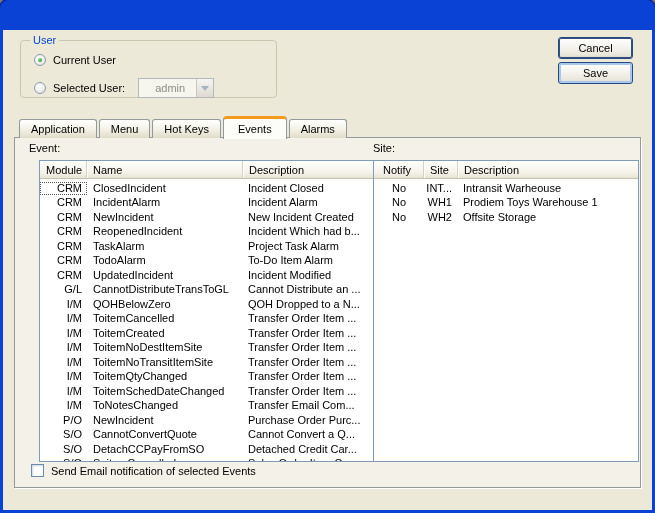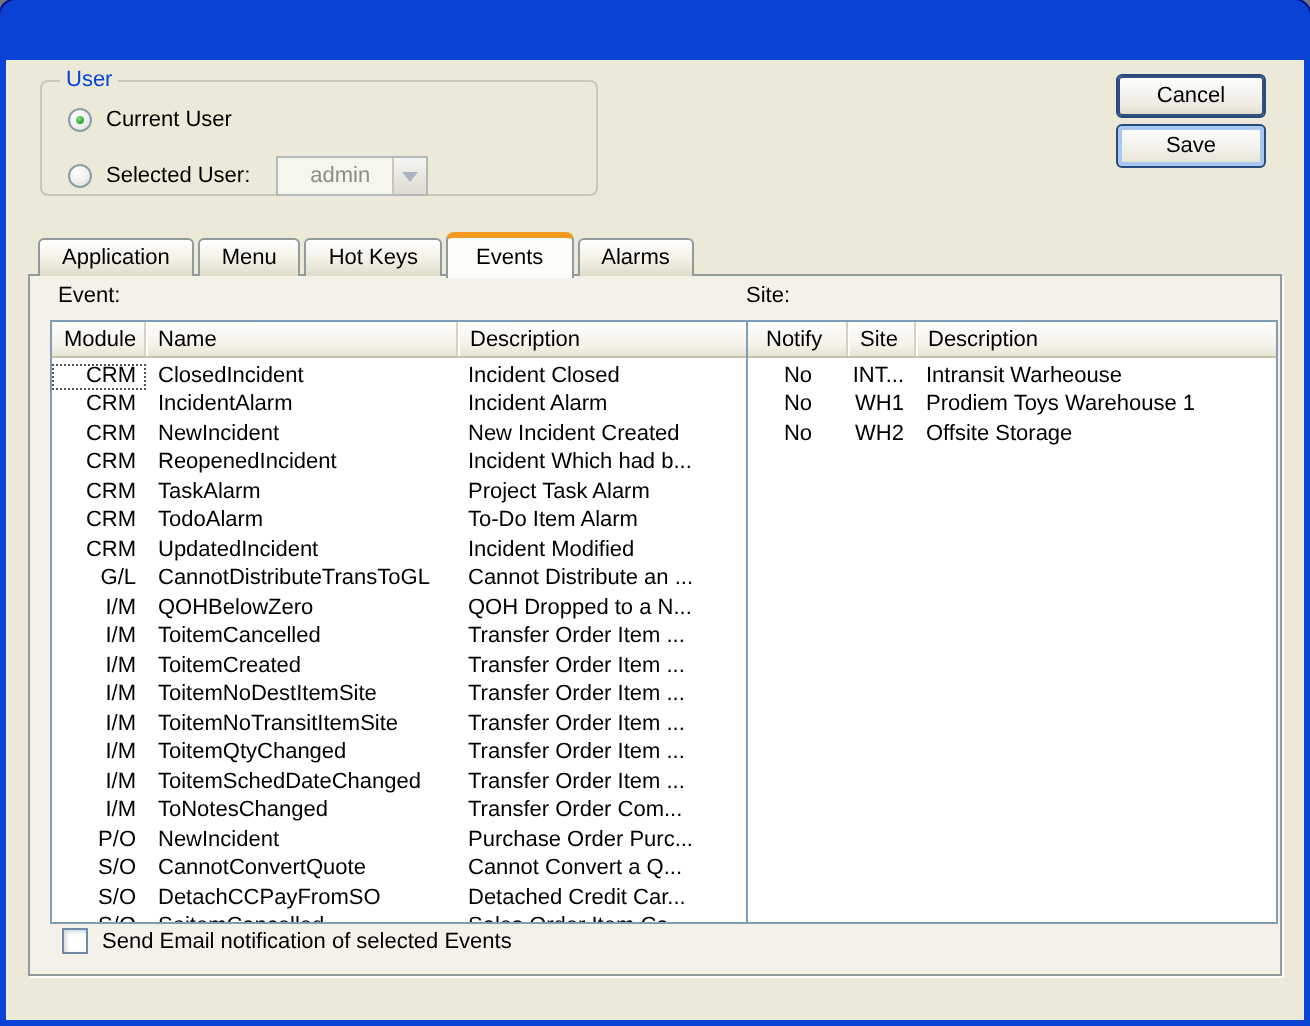--- a/index.html
+++ b/index.html
@@ -17,21 +17,21 @@
   .title-icon{margin:0 5px 0 8px;width:16px;height:16px;flex:0 0 auto;}
   .title-text{color:#fff;font-size:13px;font-weight:bold;text-shadow:1px 1px 1px rgba(0,19,92,.85);}
   .tb-btn{position:absolute;top:6px;width:21px;height:21px;border:1px solid #fff;border-radius:3px;
     color:#fff;font-size:13px;font-weight:bold;display:flex;align-items:center;justify-content:center;
     text-shadow:0 1px 1px rgba(0,0,0,.4);cursor:pointer;}
   .tb-help{right:27px;background:radial-gradient(circle at 35% 30%,#7AA8F4,#2A62D8 70%,#1B4AB0);}
   .tb-close{right:5px;background:radial-gradient(circle at 35% 30%,#F2A284,#D9542E 65%,#B83A14);}
   
   .body{position:absolute;top:30px;left:3px;right:3px;bottom:3px;background:var(--c-bg);font-size:11px;}
   
-  .groupbox{position:absolute;left:17px;top:10px;width:279px;height:58px;
+  .groupbox{position:absolute;left:17px;top:10px;width:257px;height:58px;
     border:1px solid #C9C6B2;border-radius:4px;}
   .gb-label{position:absolute;top:-7px;left:9px;background:var(--c-bg);padding:0 3px;color:#0046D5;}
   .radio-row{position:absolute;left:13px;display:flex;align-items:center;gap:7px;cursor:pointer;}
   .radio-row.r1{top:13px;} .radio-row.r2{top:37px;}
   .radio{width:12px;height:12px;border-radius:50%;border:1px solid #8A9CAD;
     background:radial-gradient(circle at 35% 30%,#FFFFFF,#EDEDEA 60%,#D8D8D2);position:relative;}
   .radio.checked::after{content:"";position:absolute;left:3px;top:3px;width:4px;height:4px;border-radius:50%;
     background:radial-gradient(circle at 35% 30%,#8CE08C,#2FA42F 70%);}
   .combo{margin-left:6px;width:76px;height:20px;border:1px solid #B3B8BC;background:#F6F5EE;
     display:flex;align-items:center;color:#8E8E82;}
@@ -53,21 +53,21 @@
   .tab.active{height:23px;padding:0 14px;background:#FCFCF9;border-top:3px solid var(--c-accent);
     margin-bottom:-1px;border-radius:4px 4px 0 0;}
   
   .panel{position:absolute;left:11px;top:107px;width:627px;height:351px;
     border:1px solid var(--c-tab-border);background:var(--c-panel);box-shadow:1px 1px 0 #fff;}
   .sec-label{position:absolute;top:4px;}
   .lbl-event{left:14px;} .lbl-site{left:358px;}
   
   .table{position:absolute;top:22px;height:302px;border:1px solid var(--c-field-border);
     background:#fff;display:flex;overflow:hidden;}
-  .event-table{left:10px;width:406px;}
+  .event-table{left:24px;width:406px;}
   .site-table{left:358px;width:266px;}
   .table-main{flex:1;display:flex;flex-direction:column;min-width:0;}
   .thead{display:grid;height:18px;flex:0 0 18px;
     background:linear-gradient(180deg,#FEFEFC,#F4F2E8 70%,#E6E3D2);border-bottom:1px solid #C6C2B0;}
   .hcell{display:flex;align-items:center;padding-left:6px;border-right:1px solid #D6D2C2;
     box-shadow:1px 0 0 #FFFFFF;white-space:nowrap;overflow:hidden;cursor:pointer;}
   .hcell:last-child{border-right:none;box-shadow:none;}
   .rows{flex:1;overflow:hidden;padding-top:2px;}
   .trow{display:grid;height:14.5px;align-items:center;cursor:default;}
   .tcell{white-space:nowrap;overflow:hidden;line-height:13px;}
@@ -214,21 +214,21 @@
                 <div class="tcell c2">Transfer Order Item ...</div>
               </div>
               <div class="trow">
                 <div class="tcell c0">I/M</div>
                 <div class="tcell c1">ToitemSchedDateChanged</div>
                 <div class="tcell c2">Transfer Order Item ...</div>
               </div>
               <div class="trow">
                 <div class="tcell c0">I/M</div>
                 <div class="tcell c1">ToNotesChanged</div>
-                <div class="tcell c2">Transfer Order Com...</div>
+                <div class="tcell c2">Transfer Email Com...</div>
               </div>
               <div class="trow">
                 <div class="tcell c0">P/O</div>
                 <div class="tcell c1">NewIncident</div>
                 <div class="tcell c2">Purchase Order Purc...</div>
               </div>
               <div class="trow">
                 <div class="tcell c0">S/O</div>
                 <div class="tcell c1">CannotConvertQuote</div>
                 <div class="tcell c2">Cannot Convert a Q...</div>

